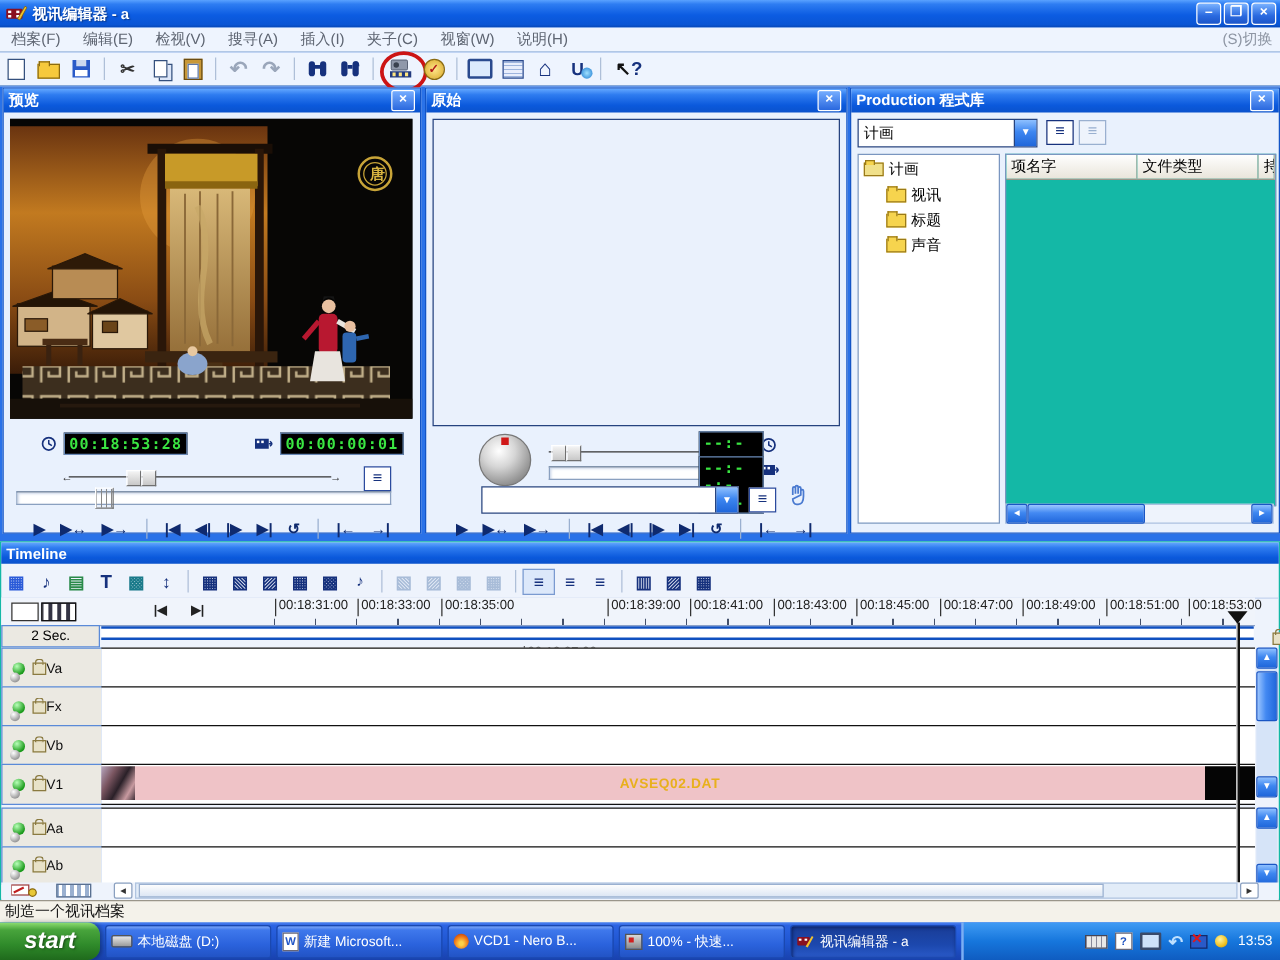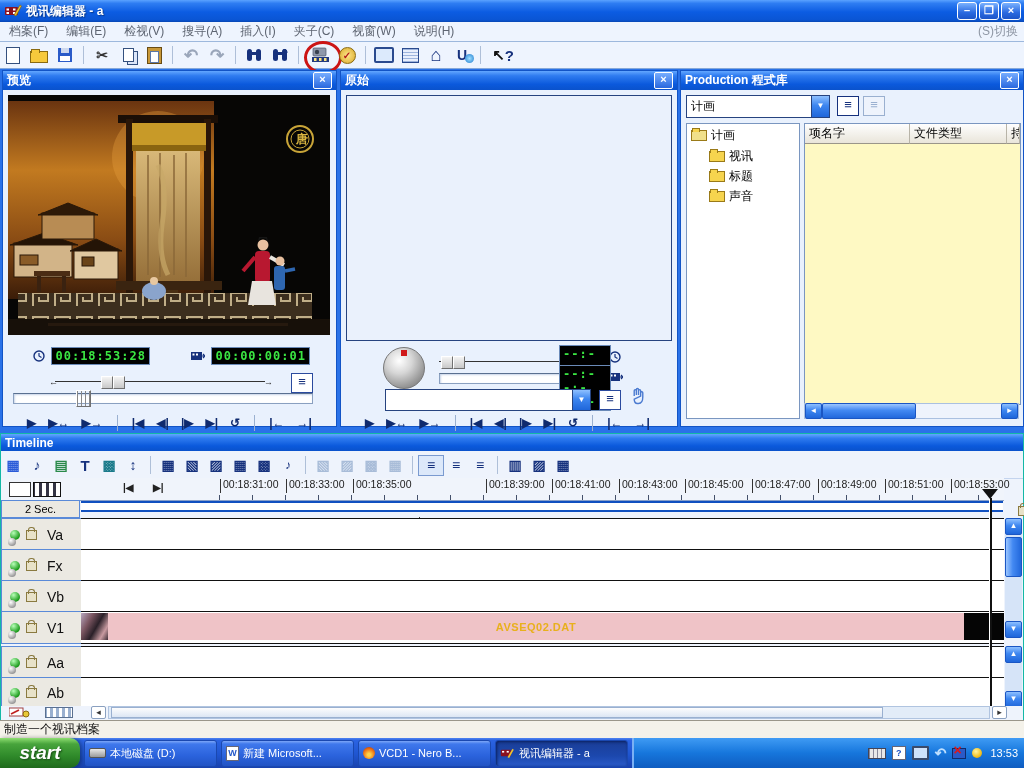--- a/index.html
+++ b/index.html
@@ -72,21 +72,21 @@
   
   .tlpanel{left:0;top:433px;width:1022px;height:286px;background:#eef3fc;border:1px solid #14b8a6;position:absolute;}
   .ti{width:24px;height:19px;display:flex;align-items:center;justify-content:center;font-size:14px;color:#16317d;font-weight:bold;}
   .trow{position:absolute;left:0;width:1003px;height:31px;}
   .thead{position:absolute;left:0;top:0;width:79px;height:100%;background:#ebe9e2;border:1px solid #5a8ad8;
     display:flex;align-items:center;}
   .led{width:10px;height:10px;border-radius:50%;background:radial-gradient(circle at 35% 30%,#b8ffb8,#1a9a1a 70%);margin-left:8px;}
   .led2{width:8px;height:8px;border-radius:50%;background:radial-gradient(circle at 35% 30%,#fff,#9a9a9a 70%);margin-left:-12px;margin-top:14px;}
   .locki{width:9px;height:8px;background:#e8e2c8;border:1px solid #8a7a40;position:relative;margin-left:10px;}
   .locki::before{content:"";position:absolute;left:1px;top:-4px;width:5px;height:4px;border:1px solid #8a7a40;border-bottom:none;border-radius:3px 3px 0 0;}
-  .tlabel{font-size:14px;color:#111;margin-left:10px;}
+  .tlabel{font-size:11px;color:#111;}
   .tlane{position:absolute;left:80px;top:0;width:923px;height:100%;background:#fff;border-top:1px solid #111;border-bottom:1px solid #111;}
   .rlabel{position:absolute;top:0;font-size:10.5px;color:#222;white-space:nowrap;}
   .rlabel::before{content:"";position:absolute;left:-3px;top:1px;width:1px;height:14px;background:#333;}
   .vsb{position:absolute;left:1004px;width:17px;background:#d6e4f8;}
   
   .taskbar{left:0;top:738px;width:1024px;height:30px;
     background:linear-gradient(180deg,#4f83f0 0%,#2b63e2 8%,#1f55d0 55%,#1941ad 100%);display:flex;align-items:center;}
   .startbtn{width:80px;height:30px;border-radius:0 10px 10px 0;
     background:linear-gradient(180deg,#8ede71 0%,#48a43c 20%,#2f8a2a 60%,#1f6a1c 100%);
     color:#fff;font-size:19px;font-weight:bold;font-style:italic;display:flex;align-items:center;justify-content:center;
@@ -291,21 +291,21 @@
     </div>
 
     <div class="abs" style="left:0;top:272px;width:333px;">
       <span class="abs" style="left:30px;top:3px;">
         <svg class="tc-ic" width="12" height="12" viewBox="0 0 12 12">
             <circle cx="6" cy="6" r="5" fill="none" stroke="#16317d" stroke-width="1.4"></circle>
             <path d="M6 3 V6 L8.5 7.5" stroke="#16317d" fill="none" stroke-width="1.2"></path>
           </svg>
         <span class="lcd">00:18:53:28</span>
       </span>
-      <span class="abs" style="left:188px;top:3px;">
+      <span class="abs" style="left:201px;top:3px;">
         <svg class="tc-ic" width="14" height="12" viewBox="0 0 14 12">
             <rect x="0" y="2" width="11" height="8" fill="#16317d"></rect>
             <path d="M11 6 l3 0 M12 4 l2 2 -2 2" stroke="#16317d" fill="none" stroke-width="1.2"></path>
             <rect x="1.5" y="3.5" width="2" height="2" fill="#fff"></rect>
             <rect x="5" y="3.5" width="2" height="2" fill="#fff"></rect>
           </svg>
         <span class="lcd">00:00:00:01</span>
       </span>
     </div>
 
@@ -420,21 +420,21 @@
         <span class="treefolder"></span><span>视讯</span>
       </div>
       <div style="margin:3px 0 3px 18px;">
         <span class="treefolder"></span><span>标题</span>
       </div>
       <div style="margin:3px 0 3px 18px;">
         <span class="treefolder"></span><span>声音</span>
       </div>
     </div>
 
-    <div class="abs" style="left:123px;top:52px;width:215px;height:280px;background:#fef9c3;border:1px solid #7a96c0;overflow:hidden;">
+    <div class="abs" style="left:123px;top:52px;width:215px;height:280px;background:#14b8a6;border:1px solid #7a96c0;overflow:hidden;">
       <div style="display:flex;">
         <div class="hdrcell" style="width:96px;">项名字</div>
         <div class="hdrcell" style="width:88px;">文件类型</div>
         <div class="hdrcell" style="flex:1;">持续</div>
       </div>
     </div>
 
     <div class="abs" style="left:123px;top:332px;width:215px;height:16px;background:#eef3fc;border:1px solid #aac0e0;box-sizing:border-box;display:flex;align-items:center;">
       <div class="xparrow" style="width:15px;height:14px;">◂</div>
       <div style="width:92px;height:14px;border-radius:2px;background:linear-gradient(#9cc6ff,#4389f2 45%,#2268dc);border:1px solid #1a56c4;"></div>
@@ -615,20 +615,26 @@
       <span class="tlab">本地磁盘 (D:)</span>
     </div>
     <div class="task">
       <span style="display:inline-block;width:11px;height:13px;background:#fff;border:1px solid #667;color:#2458c8;font-size:9px;font-weight:bold;text-align:center;line-height:13px;">W</span>
       <span class="tlab">新建 Microsoft...</span>
     </div>
     <div class="task">
       <span style="display:inline-block;width:12px;height:12px;border-radius:50%;background:radial-gradient(circle at 50% 65%,#ffd24a 15%,#f07818 55%,#a82808);"></span>
       <span class="tlab">VCD1 - Nero B...</span>
     </div>
+    <div class="task">
+      <span style="display:inline-block;width:12px;height:11px;background:linear-gradient(#d8d8d8,#8a8a8a);border:1px solid #555;position:relative;">
+        <span style="position:absolute;left:2px;top:2px;width:4px;height:4px;background:#d02020;display:block;"></span>
+        </span>
+      <span class="tlab">100% - 快速...</span>
+    </div>
     <div class="task active">
       <svg width="15" height="12" viewBox="0 0 18 14">
         <rect x="1" y="3" width="12" height="8" rx="1" fill="#8a1020"></rect>
         <rect x="2.5" y="4.5" width="2.5" height="2" fill="#fff"></rect>
           <rect x="8" y="4.5" width="2.5" height="2" fill="#fff"></rect>
         <path d="M9 12 L15 2 L16.5 3 L11 13 Z" fill="#f2c12c"></path>
       </svg>
       <span class="tlab">视讯编辑器 - a</span>
     </div>
 

